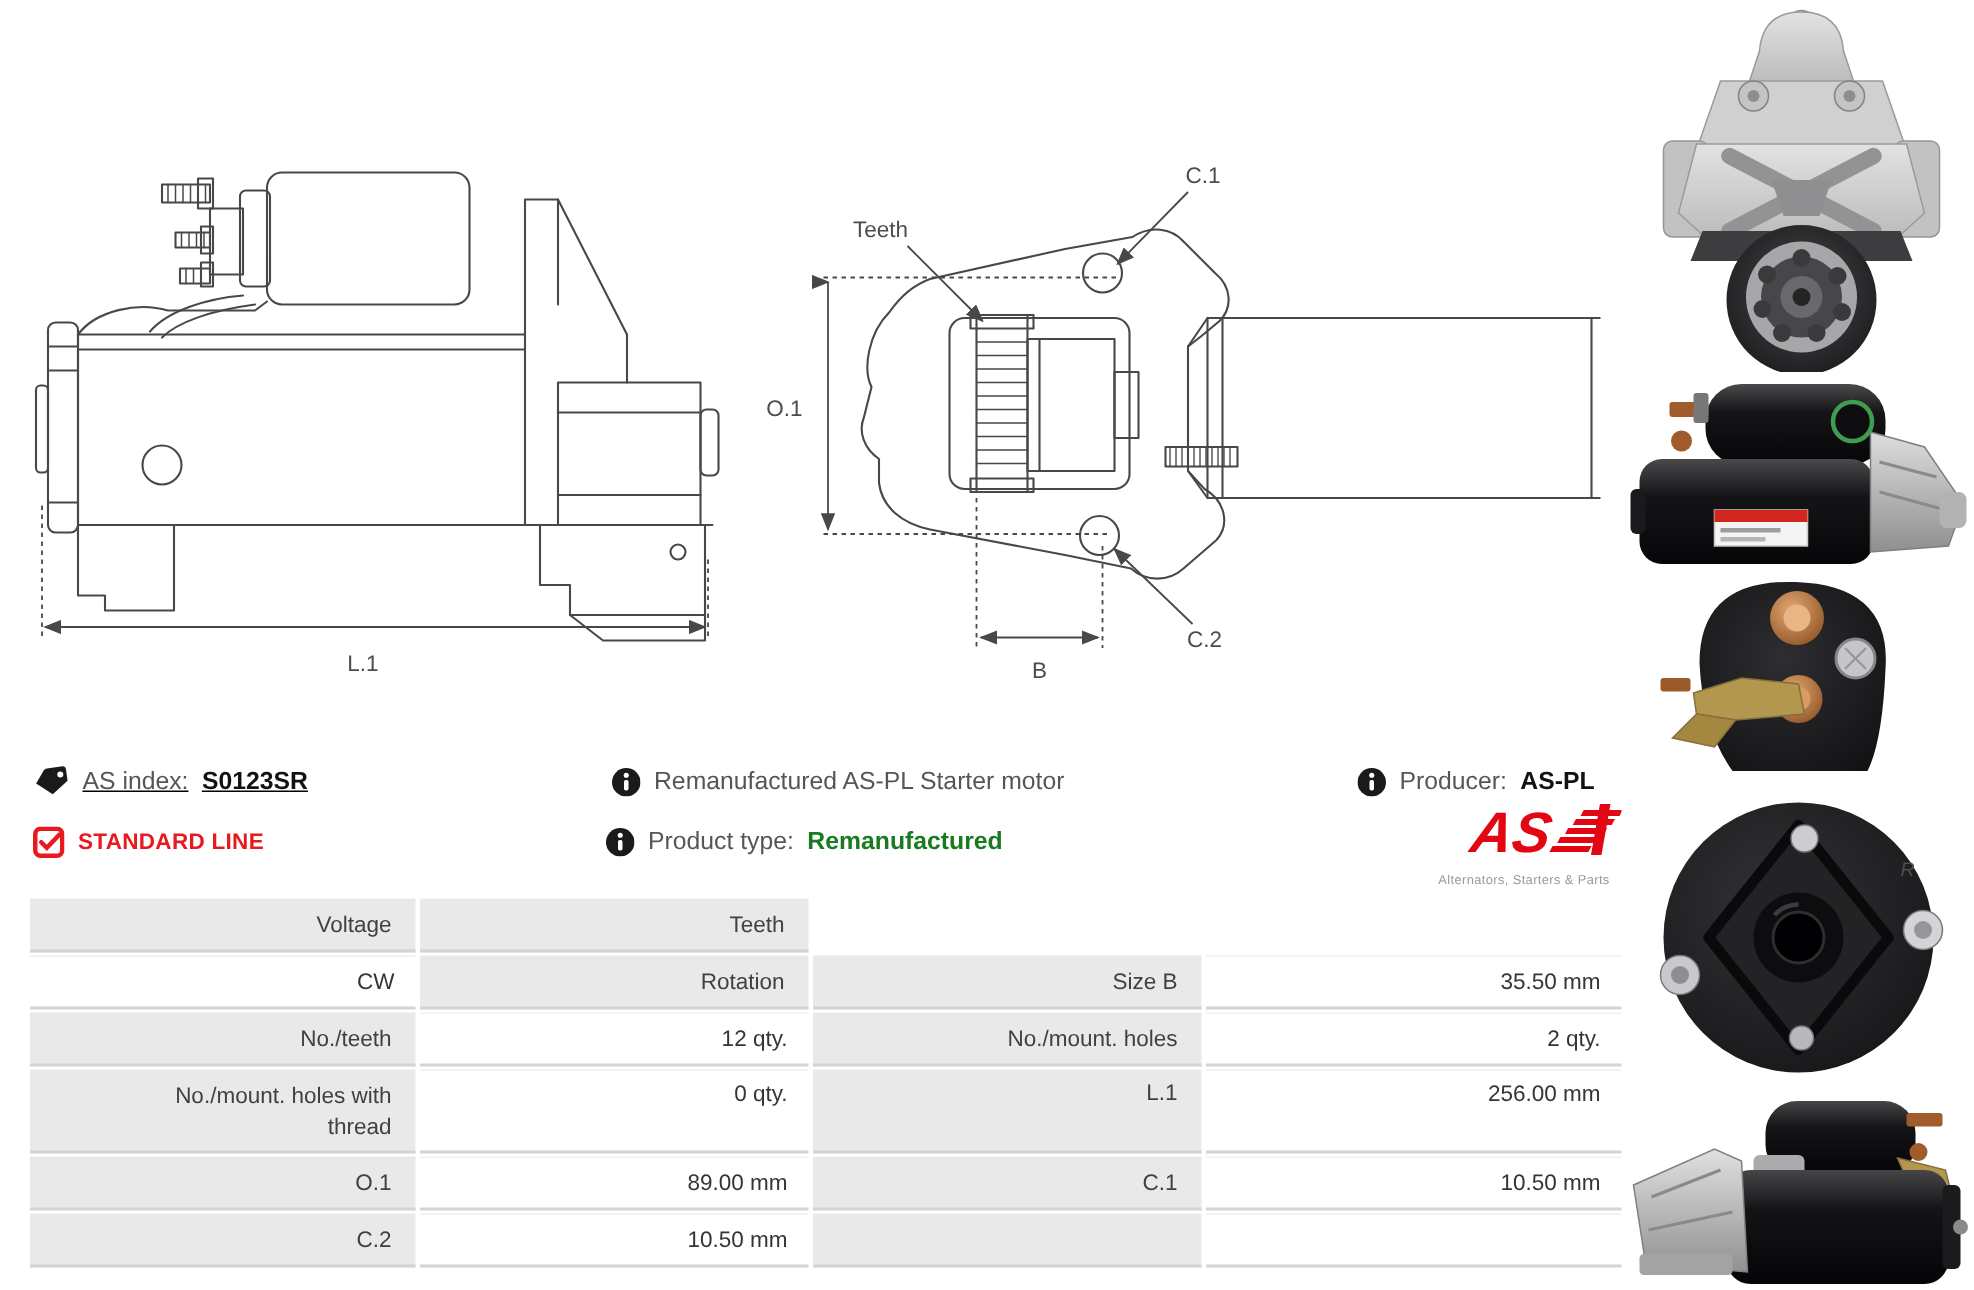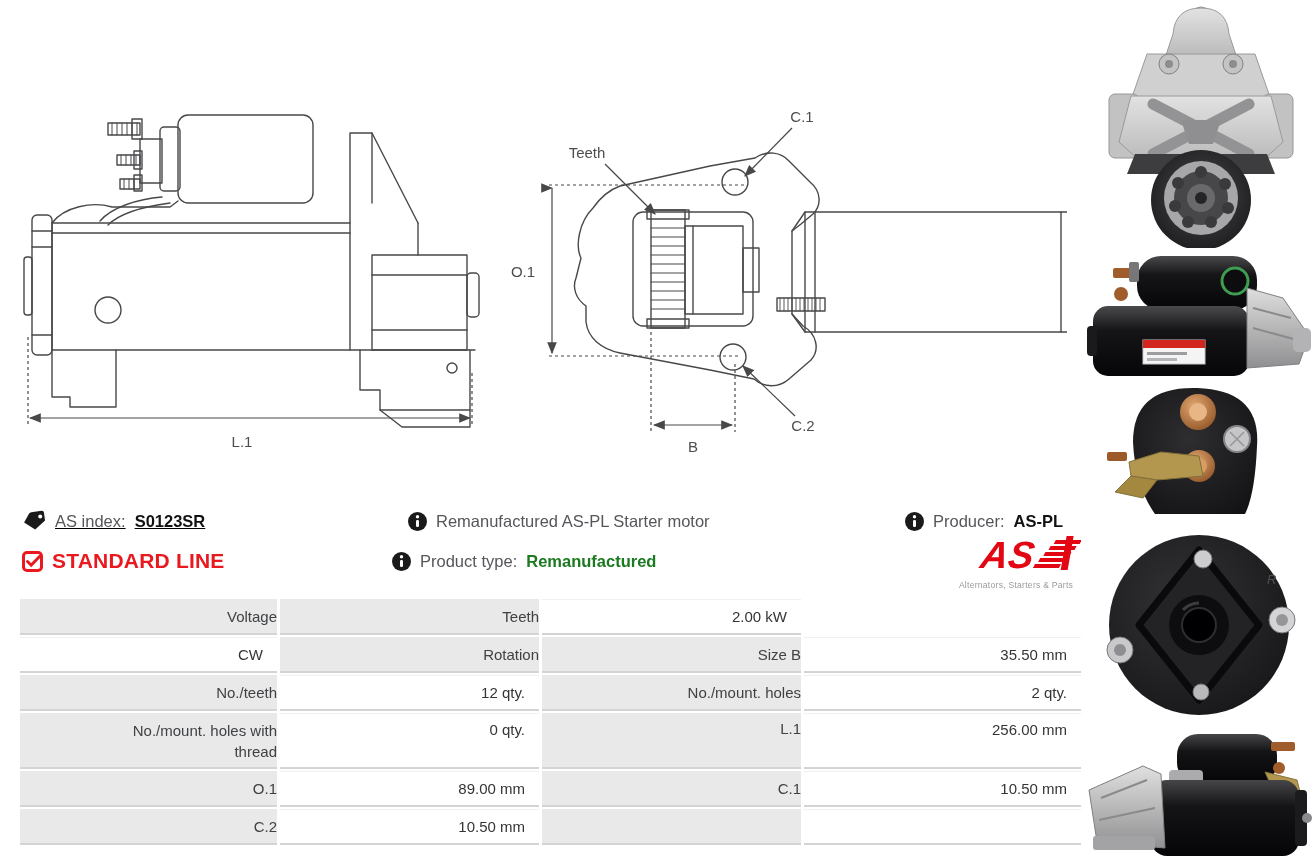--- a/index.html
+++ b/index.html
@@ -7,34 +7,34 @@
     width:1316px;height:860px;position:relative;overflow:hidden;
     font-family:"Liberation Sans","DejaVu Sans",sans-serif;
     -webkit-font-smoothing:antialiased;
   }
   .abs{position:absolute;}
 
   
   .info-line{position:absolute;display:flex;align-items:center;gap:9px;height:24px;white-space:nowrap;}
   .info-text{font-size:16.5px;color:#55565a;}
   .info-strong{font-size:16.5px;color:#121212;font-weight:bold;}
-  .standard-line{font-size:21px;color:#e8191f;font-weight:bold;letter-spacing:.2px;}
+  .standard-line{font-size:15px;color:#e8191f;font-weight:bold;letter-spacing:.2px;}
   .type-green{font-size:16.5px;color:#1a7a1f;font-weight:bold;}
   .icon-svg{display:block;}
 
   
   .logo-box{position:absolute;left:948px;top:534px;width:136px;text-align:center;}
   .logo-tagline{font-size:8.6px;color:#9a9a9c;letter-spacing:.25px;margin-top:-2px;white-space:nowrap;}
 
   
   .spec-table{position:absolute;left:20px;top:599px;width:1060px;display:flex;flex-direction:column;gap:2px;}
   .spec-row{display:grid;grid-template-columns:257px 259px 259px 277px;gap:3px;}
   .cell{display:flex;align-items:center;justify-content:flex-end;
         font-size:15px;color:#3f4143;border-bottom:2px solid #d4d4d6;box-sizing:border-box;height:36px;}
-  .cell.lbl{background:#e9e9ea;padding-right:0;}
+  .cell.lbl{background:#e9e9ea;padding-right:16px;}
   .cell.val{background:#ffffff;padding-right:14px;color:#333537;border-top:1px solid #f0f0f0;}
   .spec-row.tall .cell{height:56px;align-items:flex-start;padding-top:7px;}
   .wrap-label{display:inline-block;max-width:186px;text-align:right;line-height:1.4;}
 
   
   .draw-label{font-family:"Liberation Sans",sans-serif;font-size:15px;fill:#4d4d50;}
 
   
   .photo-col{position:absolute;left:1085px;top:0;width:231px;height:860px;display:flex;flex-direction:column;}
 </style>
@@ -199,21 +199,21 @@
 
 <div class="info-line" style="left:408px;top:509px;">
   <svg class="icon-svg" width="19" height="19" viewBox="0 0 19 19">
     <circle cx="9.5" cy="9.5" r="9.5" fill="#1a1a1a"></circle>
     <rect x="8" y="8" width="3" height="7" rx="1.2" fill="#ffffff"></rect>
     <circle cx="9.5" cy="4.8" r="1.7" fill="#ffffff"></circle>
   </svg>
   <span class="info-text">Remanufactured AS-PL Starter motor</span>
 </div>
 
-<div class="info-line" style="left:392px;top:549px;">
+<div class="info-line" style="left:404px;top:549px;">
   <svg class="icon-svg" width="19" height="19" viewBox="0 0 19 19">
     <circle cx="9.5" cy="9.5" r="9.5" fill="#1a1a1a"></circle>
     <rect x="8" y="8" width="3" height="7" rx="1.2" fill="#ffffff"></rect>
     <circle cx="9.5" cy="4.8" r="1.7" fill="#ffffff"></circle>
   </svg>
   <span class="info-text">Product type:</span>
   <span class="type-green">Remanufactured</span>
 </div>
 
 <div class="info-line" style="left:905px;top:509px;">
@@ -240,21 +240,20 @@
     </g>
     <rect x="116" y="2" width="7" height="34" fill="#e30613" transform="skewX(-10)"></rect>
   </svg>
   <div class="logo-tagline">Alternators, Starters &amp; Parts</div>
 </div>
 
 <div class="spec-table">
   <div class="spec-row">
     <div class="cell lbl">Voltage</div>
     <div class="cell lbl">Teeth</div>
-    <div class="cell val">2.00 kW</div>
   </div>
   <div class="spec-row">
     <div class="cell val">CW</div>
     <div class="cell lbl">Rotation</div>
     <div class="cell lbl">Size B</div>
     <div class="cell val">35.50 mm</div>
   </div>
   <div class="spec-row">
     <div class="cell lbl">No./teeth</div>
     <div class="cell val">12 qty.</div>

